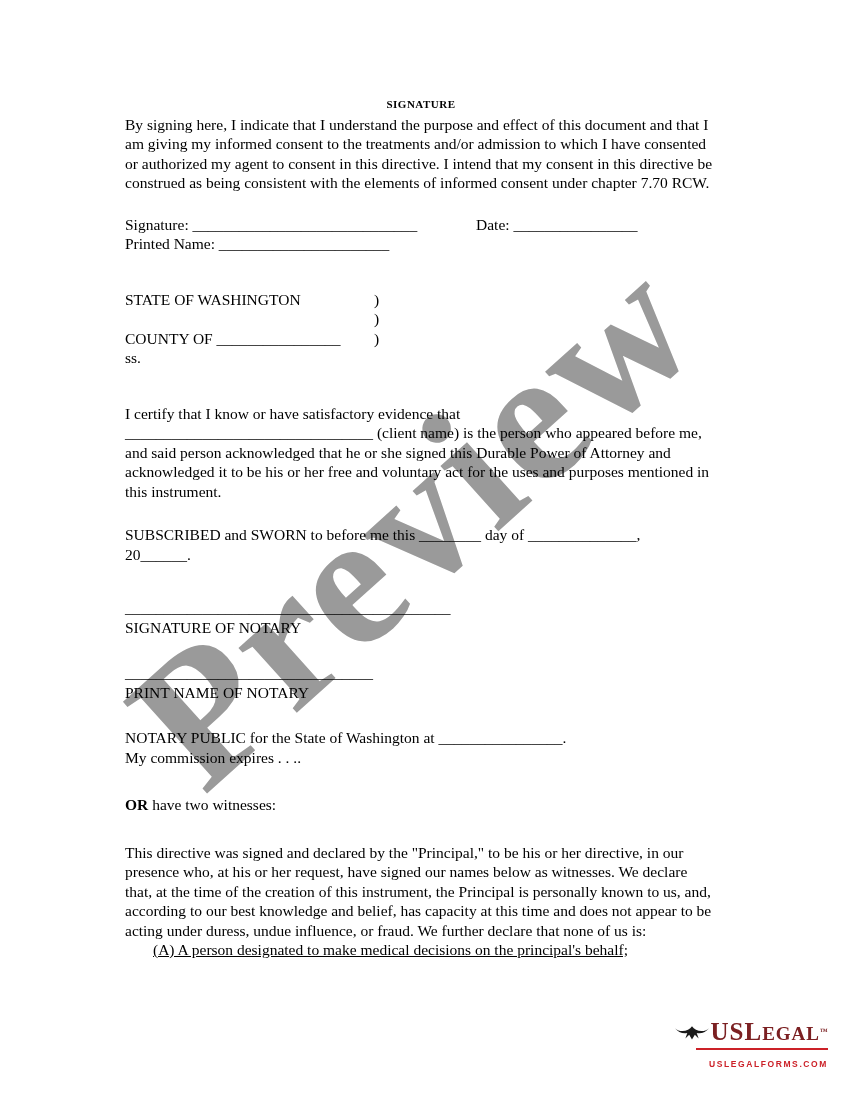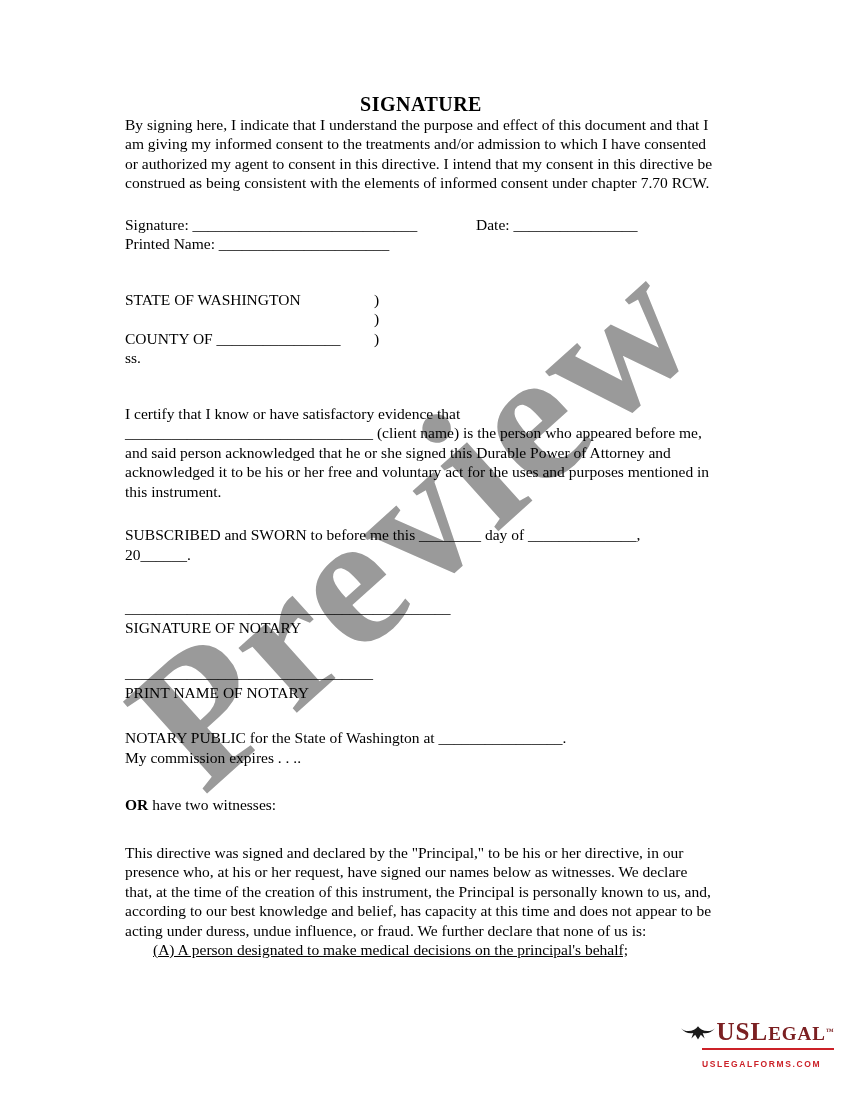--- a/index.html
+++ b/index.html
@@ -25,44 +25,44 @@
     user-select: none;
   }
   .page-content {
     position: absolute;
     left: 125px; top: 95px;
     width: 592px;
     font-size: 15.5px;
     line-height: 19.5px;
     z-index: 2;
   }
-  .title { text-align: center; font-weight: bold; font-size: 20px; letter-spacing: 0.5px; }
+  .title { text-align: center; font-weight: bold; font-size: 11px; letter-spacing: 0.5px; }
   .intro { margin-bottom: 22px; }
   .sig-row { }
   .sig-part { display: inline-block; width: 351px; }
   .printed { margin-bottom: 36px; }
   .state-block { margin-bottom: 20px; }
   .col-a { display: inline-block; width: 249px; }
   .certify { margin-bottom: 24px; margin-top: 36px; }
   .subscribed { margin-bottom: 34px; }
   .notary-sig { margin-bottom: 26px; }
   .notary-print { margin-bottom: 26px; }
   .notary-public { }
   .commission { margin-bottom: 28px; }
   .or-line { margin-bottom: 28px; }
   .bold { font-weight: bold; }
   .keep-space { white-space: pre-wrap; }
   .witness { }
   .item-a { padding-left: 28px; text-decoration: underline; }
   .logo {
     position: absolute;
-    right: 16px; top: 1018px;
+    right: 22px; top: 1018px;
     width: 132px;
     z-index: 2;
-    text-align: left;
+    text-align: right;
   }
   .logo-top { display: flex; align-items: center; justify-content: flex-end; }
   .eagle { display: inline-block; margin-right: 1px; line-height: 0; }
   .brand { color: #7b2022; font-family: "Liberation Serif", serif; font-weight: bold; letter-spacing: 1px; white-space: nowrap; }
   .brand .big { font-size: 25px; }
   .brand .small { font-size: 19px; }
   .brand .tm { font-size: 8px; vertical-align: super; letter-spacing: 0; }
   .logo-rule { height: 2px; background: #cc2128; margin: 2px 0 3px 0; }
   .logo-site { color: #cc2128; font-size: 8.5px; font-weight: bold; letter-spacing: 1.6px; font-family: "Liberation Sans", sans-serif; margin-top: 9px; }
 </style>

